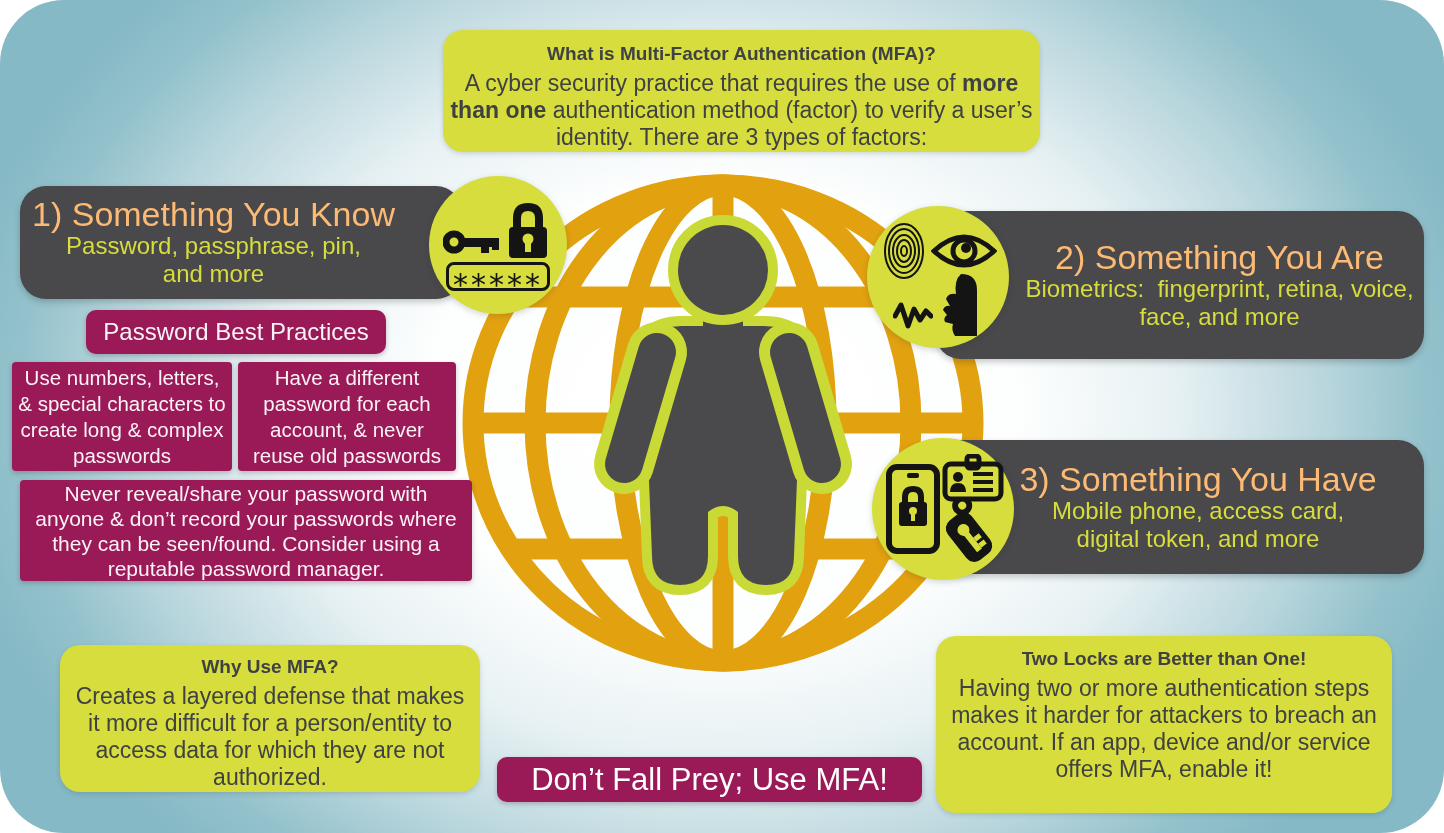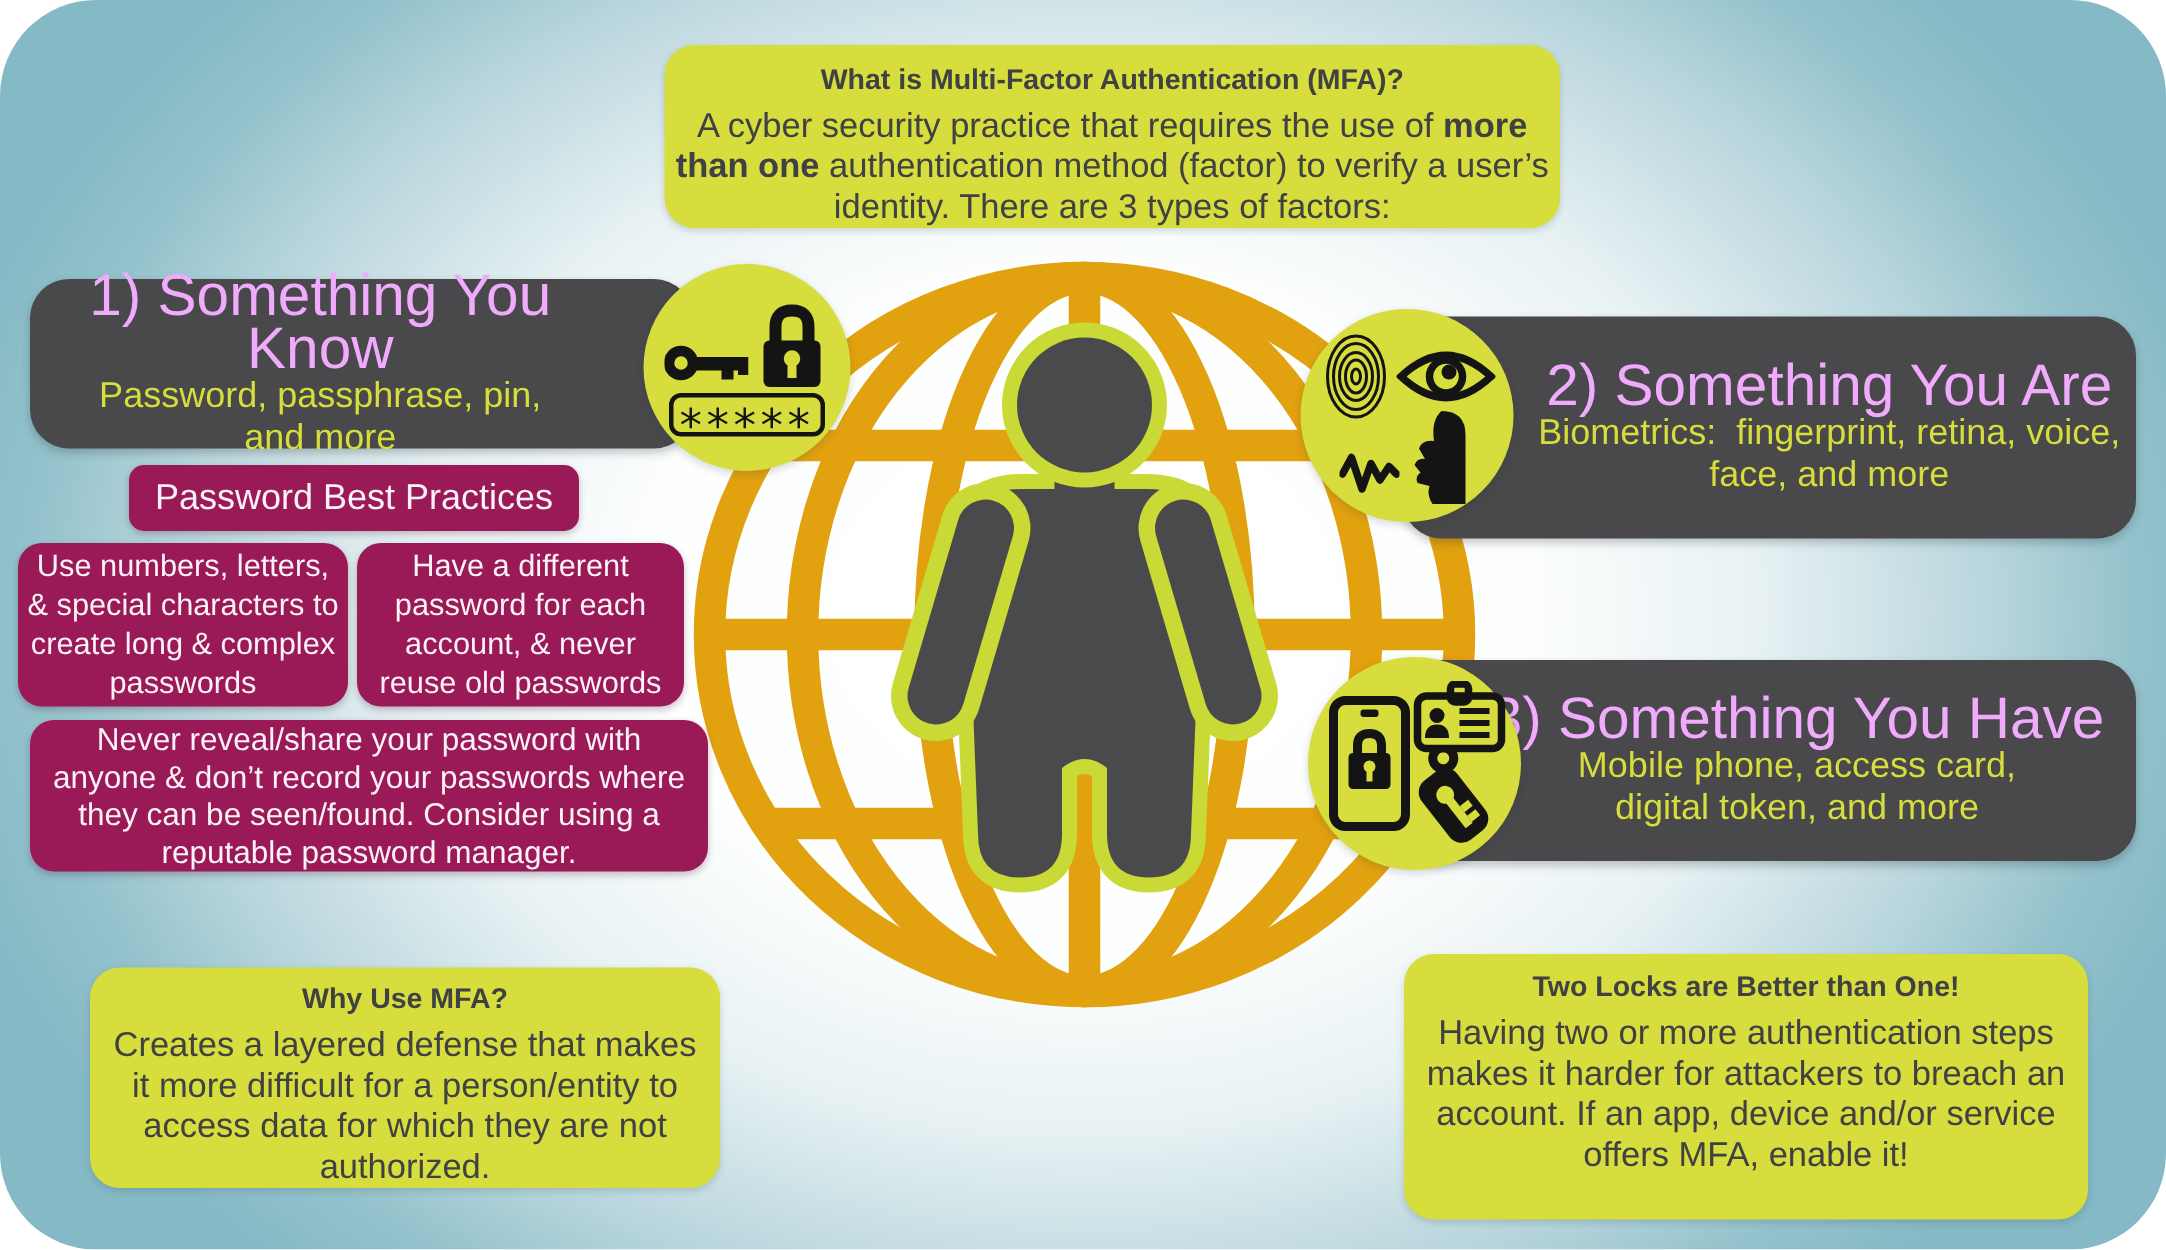--- a/index.html
+++ b/index.html
@@ -21,25 +21,25 @@
   
   .lime-box{background:var(--lime);border-radius:20px;color:var(--ink);text-align:center;
     box-shadow:0 2px 5px rgba(40,60,60,.18);}
   .lime-box h1,.lime-box h2{font-size:19px;line-height:33px;font-weight:bold;}
   .lime-box p{font-size:23px;line-height:27px;}
 
   
   .banner{background:var(--dark-banner);border-radius:26px;text-align:center;
     display:flex;flex-direction:column;justify-content:center;
     box-shadow:0 3px 6px rgba(30,40,45,.25);}
-  .banner .b-title{color:#f0abfc;font-size:39px;line-height:35px;}
+  .banner .b-title{color:#fdba74;font-size:34px;line-height:35px;}
   .banner .b-sub{color:var(--lime);font-size:24px;line-height:28px;white-space:pre-wrap;}
 
   
-  .mag{background:var(--magenta);color:#fbf2f6;text-align:center;border-radius:16px;
+  .mag{background:var(--magenta);color:#fbf2f6;text-align:center;border-radius:4px;
     display:flex;align-items:center;justify-content:center;
     box-shadow:0 2px 5px rgba(60,10,40,.25);}
   .mag.headingbox{border-radius:10px;font-size:24px;}
   .mag .tiptext{font-size:20.5px;line-height:26px;}
 
   
   .circle{background:var(--lime);border-radius:50%;box-shadow:0 2px 6px rgba(40,60,60,.2);}
 
   .asterisks{
     border:3px solid var(--icon-black);border-radius:8px;background:var(--lime);
@@ -185,19 +185,22 @@
         <rect x="38" y="48" width="7" height="5" style="fill:var(--lime)"></rect>
       </g>
     </svg>
   </div>
 
   <section class="abs lime-box" style="left:60px;top:645px;width:420px;height:147px;padding:5px 14px;">
     <h2>Why Use MFA?</h2>
     <p>Creates a layered defense that makes it more difficult for a person/entity to access data for which they are not authorized.</p>
   </section>
 
+  <div class="abs cta" style="left:497px;top:757px;width:425px;height:45px;">
+    <span>Don’t Fall Prey; Use MFA!</span>
+  </div>
 
   <section class="abs lime-box" style="left:936px;top:636px;width:456px;height:177px;padding:6px 12px;">
     <h2>Two Locks are Better than One!</h2>
     <p>Having two or more authentication steps makes it harder for attackers to breach an account. If an app, device and/or service offers MFA, enable it!</p>
   </section>
 
 </div>
 
 </body></html>

